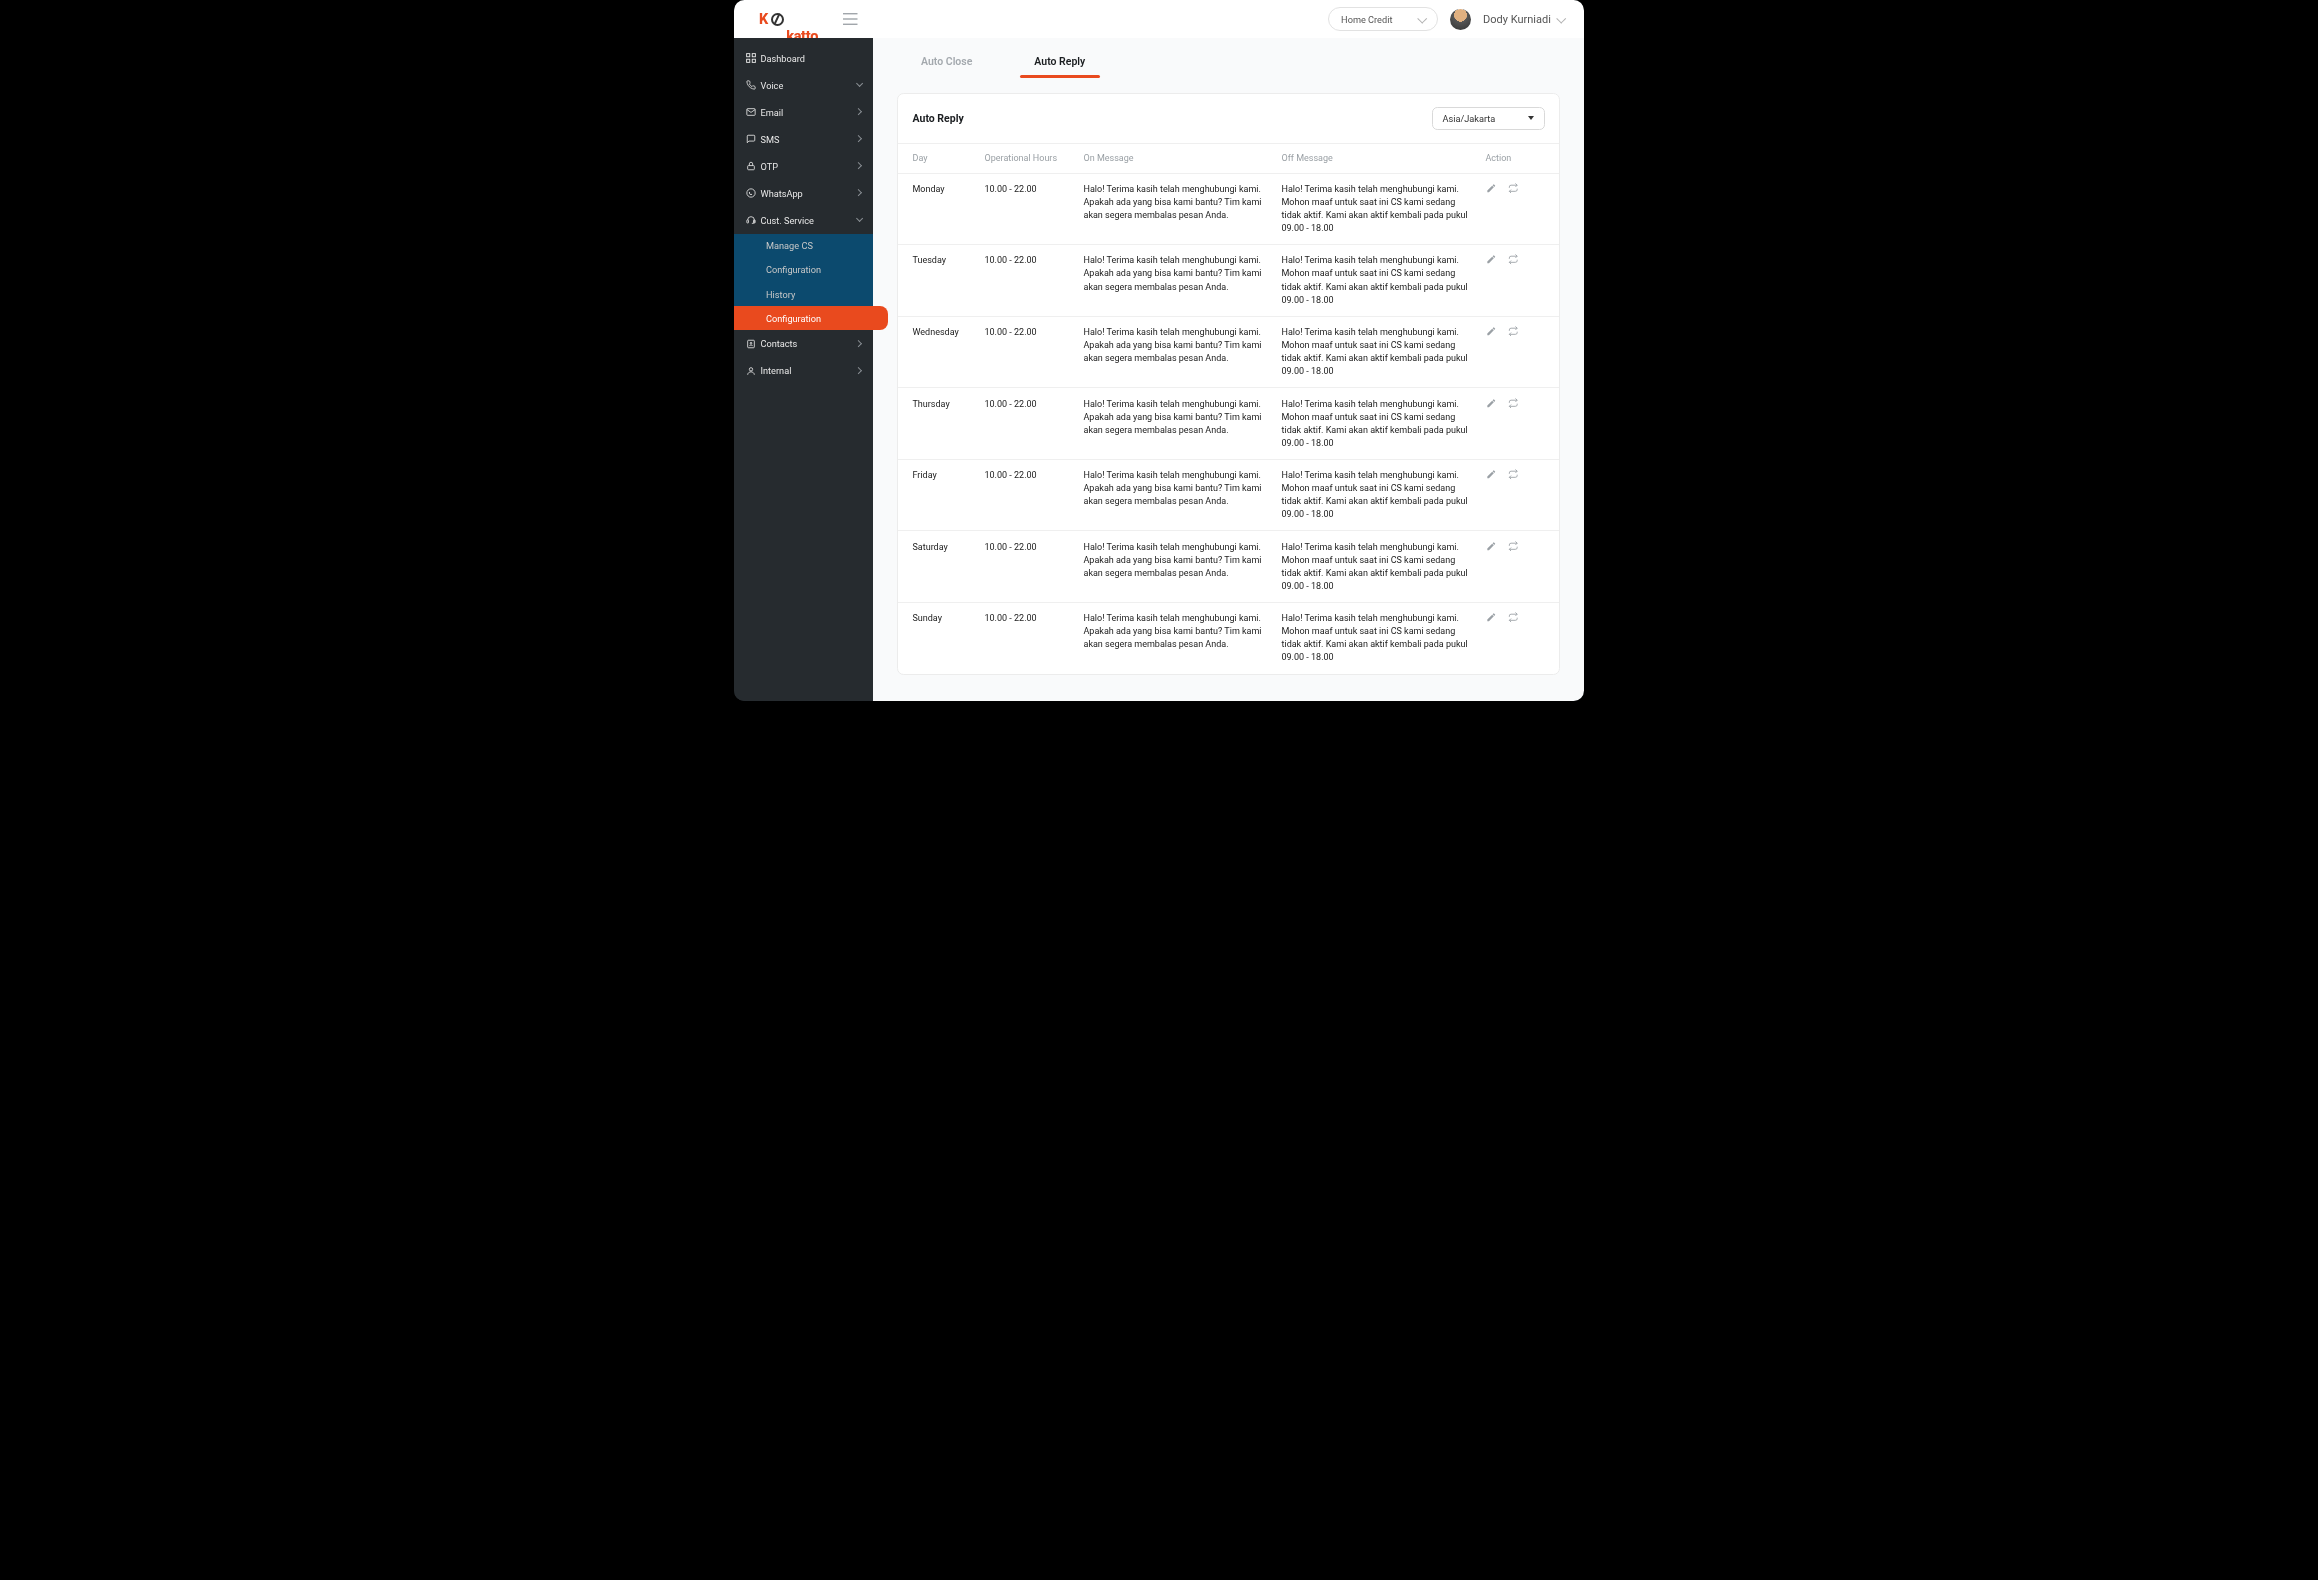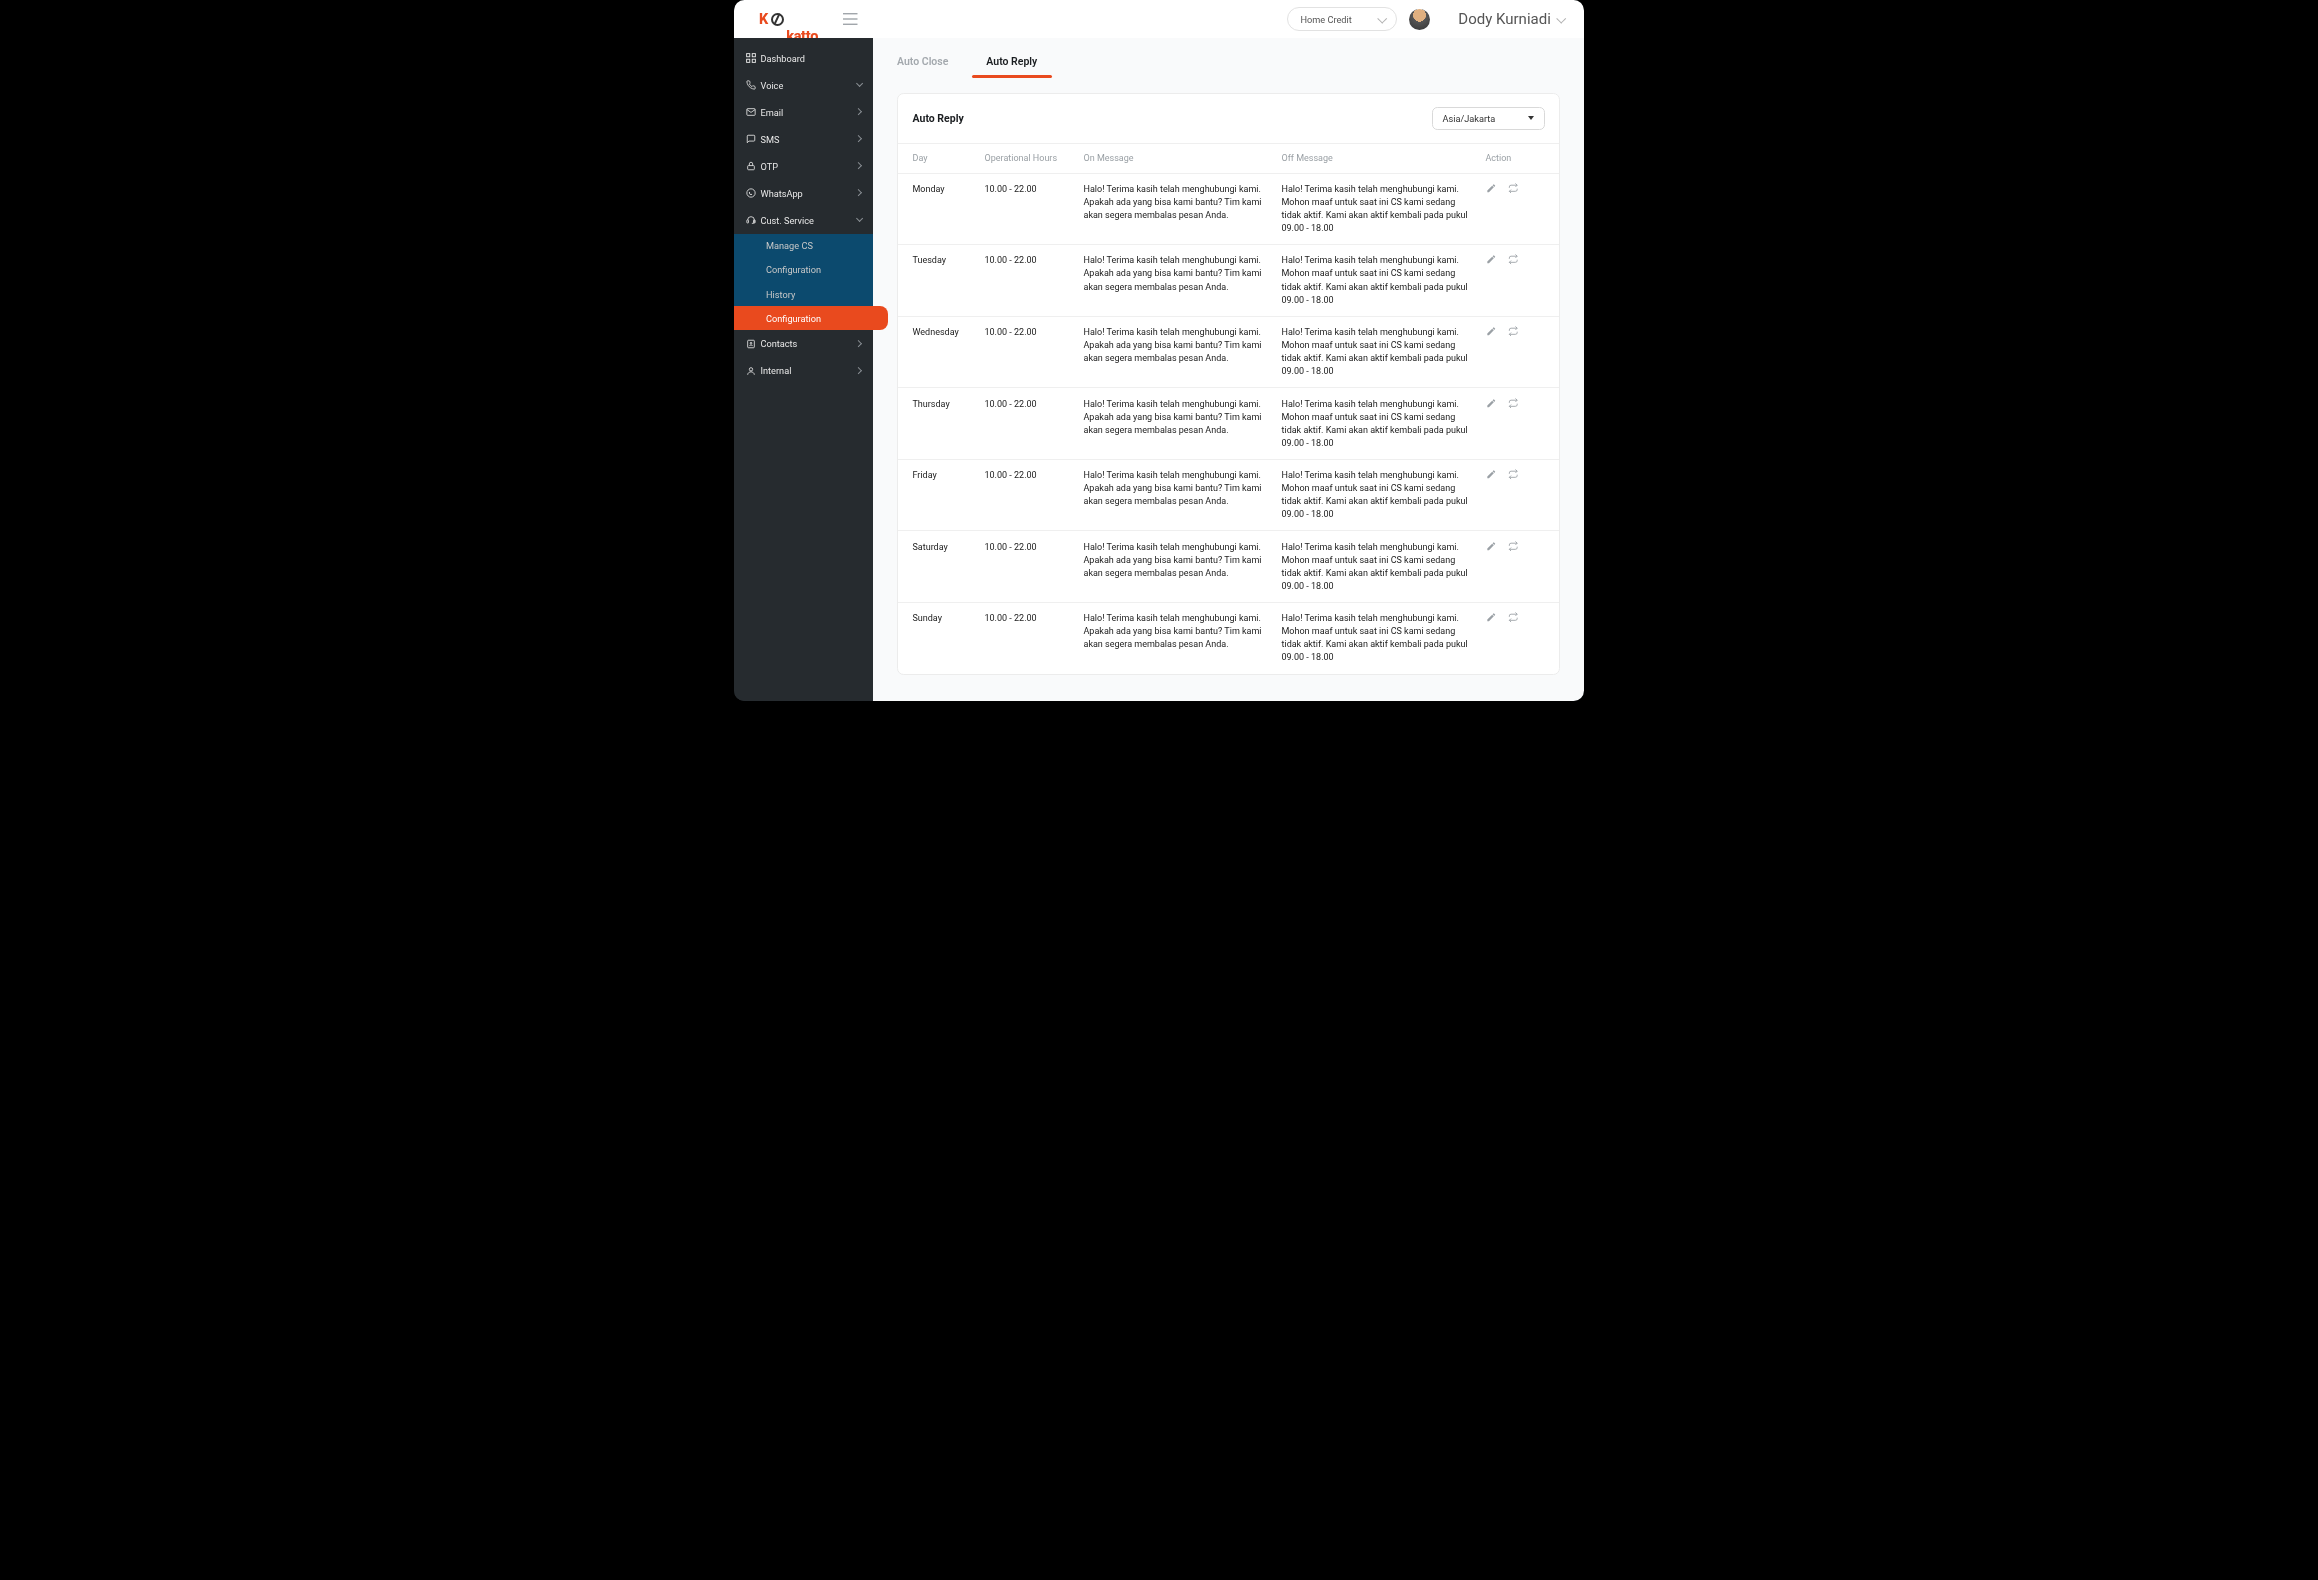--- a/index.html
+++ b/index.html
@@ -63,21 +63,21 @@
   font-size: 9.2px;
   cursor: pointer;
   text-align: right;
 }
 .chev { width:6.6px; height:6.6px; border-right:1.3px solid #b0b0b0; border-bottom:1.3px solid #b0b0b0; transform: rotate(45deg) translateY(-1.3px); }
 .avatar {
   width: 21px; height: 21px; border-radius: 50%;
   background: radial-gradient(circle at 50% 30%, #e0b080 35%, #555 36%, #333 100%);
 }
 .user-select {
-  display:flex; align-items:center; gap:6.6px; color:#555; font-size:15px; cursor:pointer;margin-left:16px;
+  display:flex; align-items:center; gap:6.6px; color:#555; font-size:11px; cursor:pointer;
 }
 .body {
   display: flex;
   min-height: 540px;
 }
 .sidebar {
   width: 141px;
   background: #262b2f;
   padding-top: 6.6px;
   color: #e8e8e8;
@@ -134,20 +134,21 @@
   padding: 17px 0 0 0;
   border-bottom: 0.7px solid transparent;
 }
 .tab {
   padding-bottom: 9.2px;
   font-size: 10.5px;
   font-weight: 600;
   color: #a4a9ae;
   cursor: pointer;
   position: relative;
+  margin-left: 24px;
 }
 .tab.active { color: #1a1d20; }
 .tab.active::after {
   content:""; position:absolute; left:-14.5px; right:-14.5px; bottom:-0.7px; height:2.6px;
   background:#e94a1e; border-radius: 2px;
 }
 .card {
   margin-top: 14.5px;
   background: #fff;
   border: 0.7px solid #ececec;

